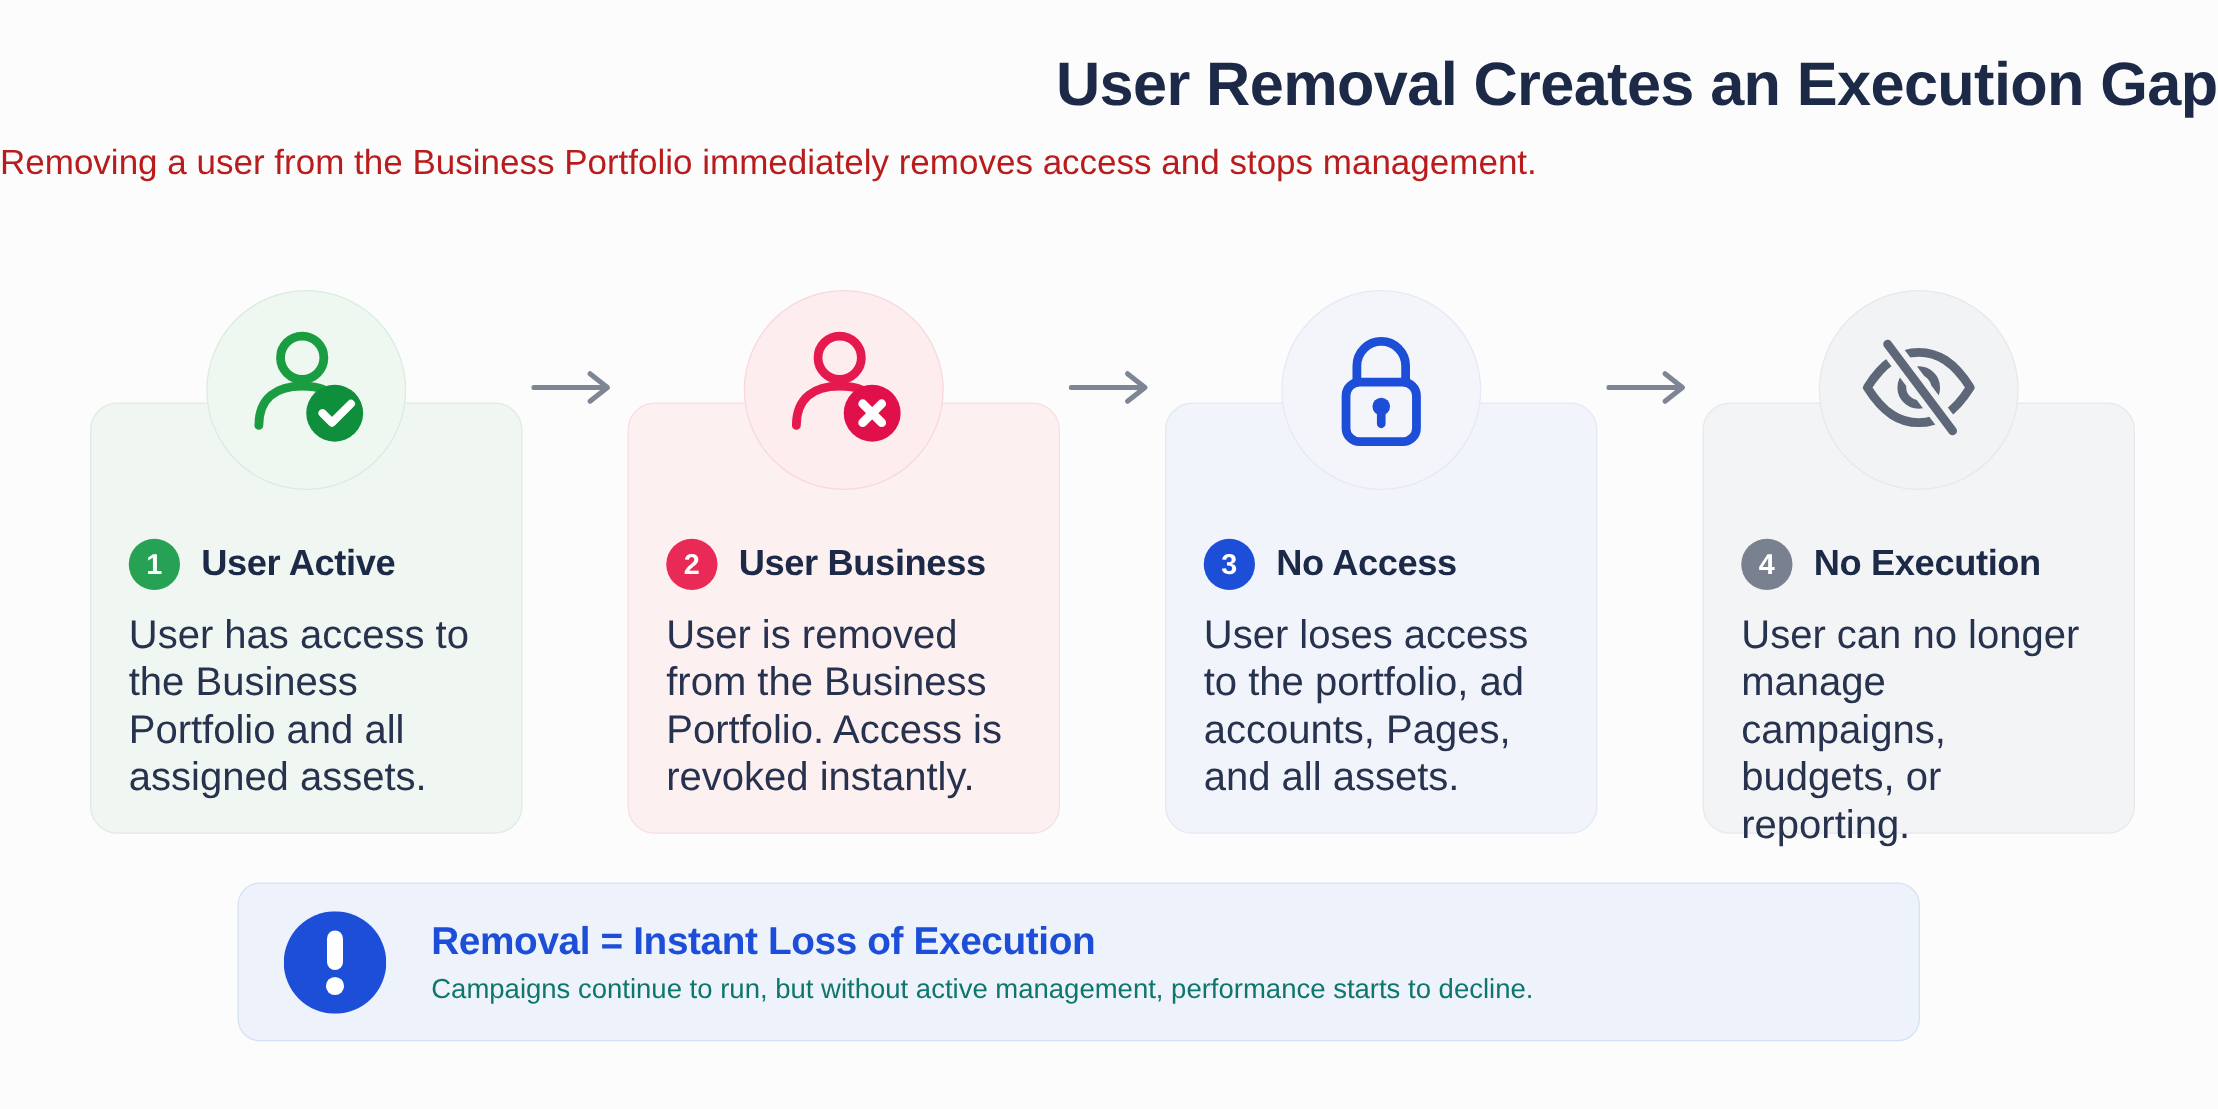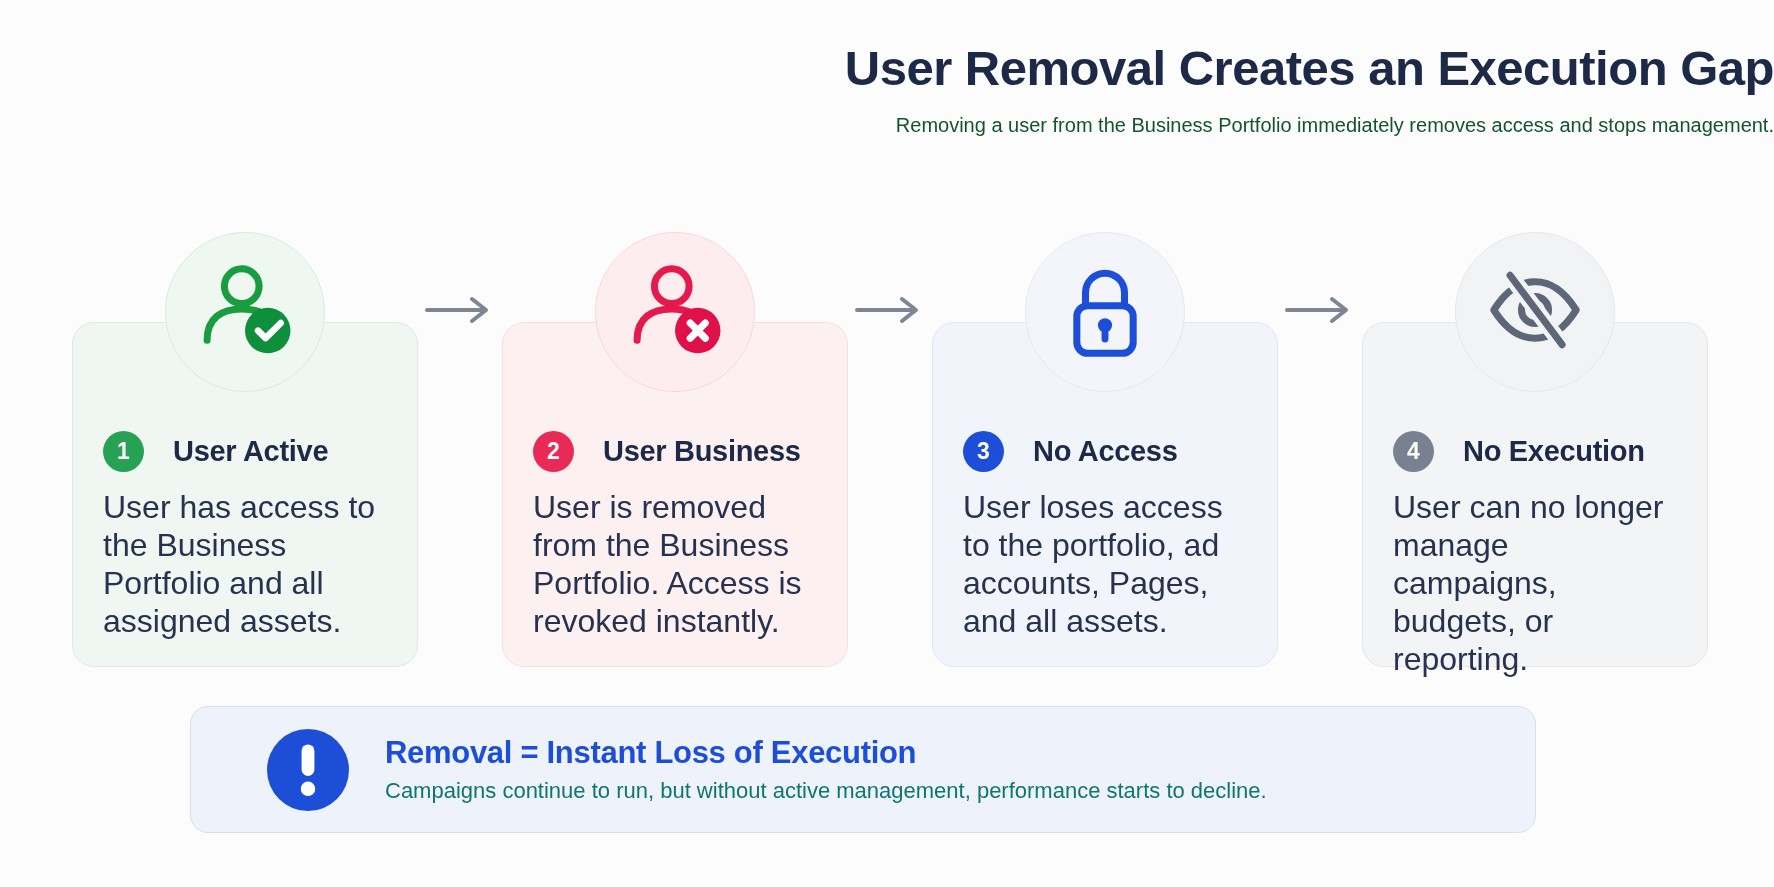--- a/index.html
+++ b/index.html
@@ -13,22 +13,22 @@
 
   
   .header-title {
     position: absolute; top: 40px; left: 0; width: 100%;
     text-align: right;
     font-size: 49px; font-weight: bold; letter-spacing: -0.5px;
     color: #1c2947;
   }
   .header-subtitle {
     position: absolute; top: 114px; left: 0; width: 100%;
-    text-align: right;
-    font-size: 20px; color: #14532d;
+    text-align: left;
+    font-size: 28px; color: #b91c1c;
   }
 
   
   .steps {
     position: absolute; left: 72px; top: 232px;
     width: 1636px; height: 436px;
     display: flex; justify-content: space-between;
   }
   .step { width: 346px; position: relative; }
   .step-circle {
@@ -44,21 +44,21 @@
     padding: 108px 26px 0 30px;
     z-index: 1;
   }
   .step-head { display: flex; align-items: center; gap: 17px; }
   .step-num {
     width: 41px; height: 41px; border-radius: 50%;
     color: #ffffff; font-size: 23px; font-weight: bold;
     display: flex; align-items: center; justify-content: center;
     flex: 0 0 41px;
   }
-  .step-title { font-size: 29px; font-weight: bold; color: #1c2947; letter-spacing: -0.3px; margin-left: 12px; }
+  .step-title { font-size: 29px; font-weight: bold; color: #1c2947; letter-spacing: -0.3px; }
   .step-desc { margin-top: 16px; font-size: 32px; line-height: 38px; color: #27324f; }
 
   
   .step--green .step-circle { background: #eff7f1; border: 1.5px solid #d9ecdf; }
   .step--green .step-card   { background: #f0f6f1; border: 1.5px solid #dfeae2; }
   .step--green .step-num    { background: #27a254; }
 
   .step--red .step-circle { background: #fdedef; border: 1.5px solid #f8d7dd; }
   .step--red .step-card   { background: #fdf0f1; border: 1.5px solid #f8dee1; }
   .step--red .step-num    { background: #ea2a56; }
@@ -78,21 +78,21 @@
   .flow-arrow.a2 { left: 855px; }
   .flow-arrow.a3 { left: 1285px; }
 
   
   .callout {
     position: absolute; left: 190px; top: 706px;
     width: 1346px; height: 127px;
     background: #eef2fb; border: 1.5px solid #d5dff5;
     border-radius: 18px; box-sizing: border-box;
     display: flex; align-items: center;
-    padding-left: 76px; gap: 36px;
+    padding-left: 36px; gap: 36px;
   }
   .callout-icon { width: 82px; height: 82px; flex: 0 0 82px; }
   .callout-title { font-size: 31px; font-weight: bold; color: #1d4ed8; letter-spacing: -0.3px; }
   .callout-body { margin-top: 7px; font-size: 22px; color: #0f766e; }
 </style>
 </head>
 <body>
 
 <div class="header-title">User Removal Creates an Execution Gap</div>
 <div class="header-subtitle">Removing a user from the Business Portfolio immediately removes access and stops management.</div>

